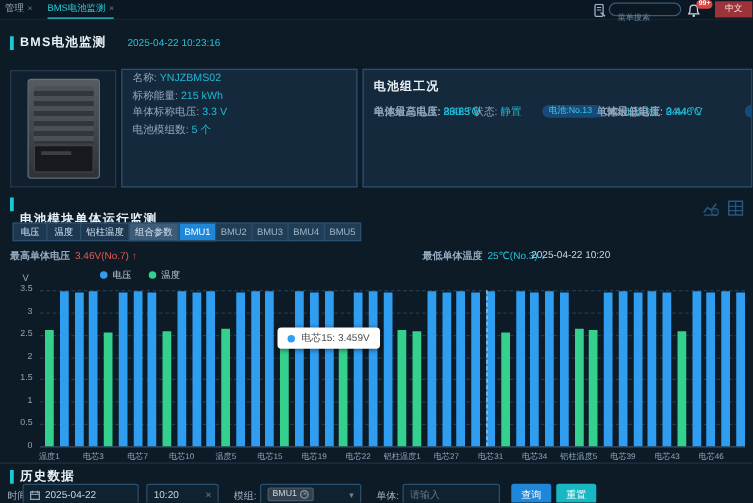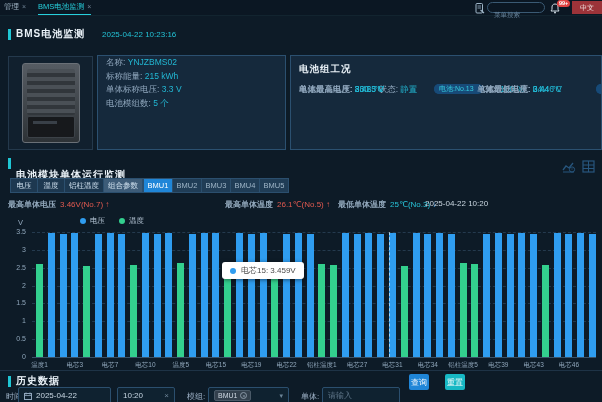--- a/index.html
+++ b/index.html
@@ -83,21 +83,21 @@
   #tooltip .tdot { width:6px; height:6px; border-radius:3px; background:#2f9df0; margin-right:5px; }
 
   
   #divider { left:0; top:370px; width:602px; border-top:1px solid #1e3346; }
   .hlbl { position:absolute; top:391px; font-size:8px; color:#9fb3c8; white-space:nowrap; }
   .hinput { position:absolute; top:387px; height:17px; background:#0f2230; border:1px solid #2b4f6e;
      border-radius:2px; color:#c7d6e2; font-size:8px; display:flex; align-items:center; padding:0 5px; }
   .hinput input { background:transparent; border:none; outline:none; color:#c7d6e2; font-size:8px;
      width:100%; font-family:inherit; }
   .hinput input::placeholder { color:#5f7689; }
-  .hbtn { position:absolute; top:374px; height:16px; width:20px; border:none; border-radius:2px;
+  .hbtn { position:absolute; top:387px; height:16px; width:32px; border:none; border-radius:2px;
      color:#fff; font-size:8px; cursor:pointer; font-family:Liberation Serif, serif; }
   #btn-query { left:409px; background:#1f86d8; }
   #btn-reset { left:445px; background:#17b8c4; }
   .seltag { background:#33404d; border:1px solid #4a5a68; color:#cfd8e2; font-size:7px; border-radius:2px;
      padding:1px 3px; display:inline-flex; align-items:center; }
   .seltag .tx { margin-left:3px; color:#8a98a6; border:1px solid #8a98a6; border-radius:5px;
      width:7px; height:7px; line-height:6px; text-align:center; font-size:6px; }
   .chev { margin-left:auto; color:#6d8598; font-size:7px; }
   .icon-svg { position:absolute; cursor:pointer; }
 </style>
@@ -200,21 +200,20 @@
   <div class="abs" id="bmu-tabs" style="left:143px;top:178px;height:15px">
       <div class="btab active" style="left: 0px;">BMU1</div>
       <div class="btab" style="left: 29px;">BMU2</div>
       <div class="btab" style="left: 58px;">BMU3</div>
       <div class="btab" style="left: 87px;">BMU4</div>
       <div class="btab" style="left: 116px;">BMU5</div>
     </div>
 
   <div class="abs" id="stats-row" style="left:8px;top:199px;width:594px;height:11px">
       <div class="stat" style="left: 0px;"><span class="slbl">最高单体电压</span><span class="sval" style="color: rgb(226, 90, 80);">3.46V(No.7)</span><span class="sarrow" style="color: rgb(226, 90, 80);"> ↑</span></div>
-      <div class="stat" style="left: 217px;"><span class="slbl">最高单体温度</span><span class="sval" style="color: rgb(226, 90, 80);">26.1℃(No.5)</span><span class="sarrow" style="color: rgb(226, 90, 80);"> ↑</span></div>
       <div class="stat" style="left: 330px;"><span class="slbl">最低单体温度</span><span class="sval" style="color: rgb(40, 195, 216);">25℃(No.3)</span><span class="sarrow" style="color: rgb(61, 155, 233);"> ↓</span></div>
     </div>
   <div class="abs" id="stats-time" style="left:425px;top:199px">2025-04-22 10:20</div>
   <div class="abs" id="legend" style="left:80px;top:210px"><span class="litem">
         <span class="ldot" style="background: rgb(47, 157, 240);"></span>
         <span>电压</span>
       </span><span class="litem">
         <span class="ldot" style="background: rgb(51, 208, 142);"></span>
         <span>温度</span>
       </span></div>

